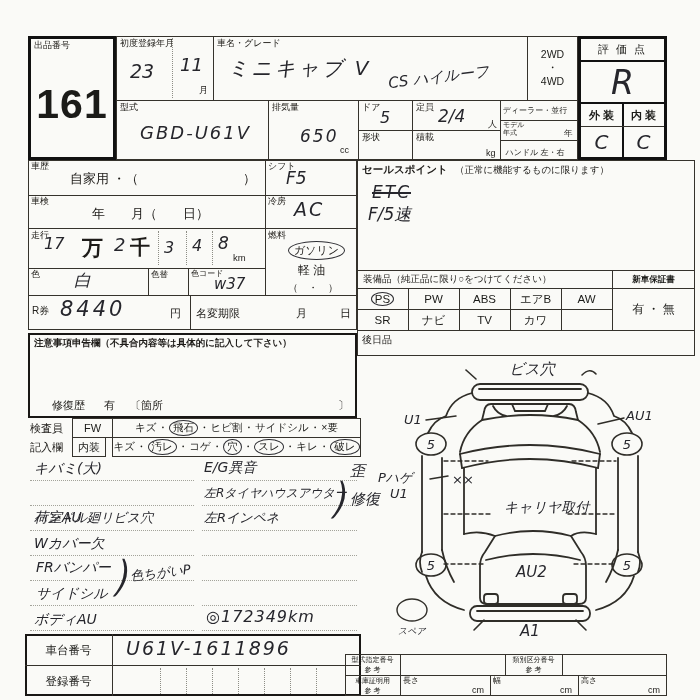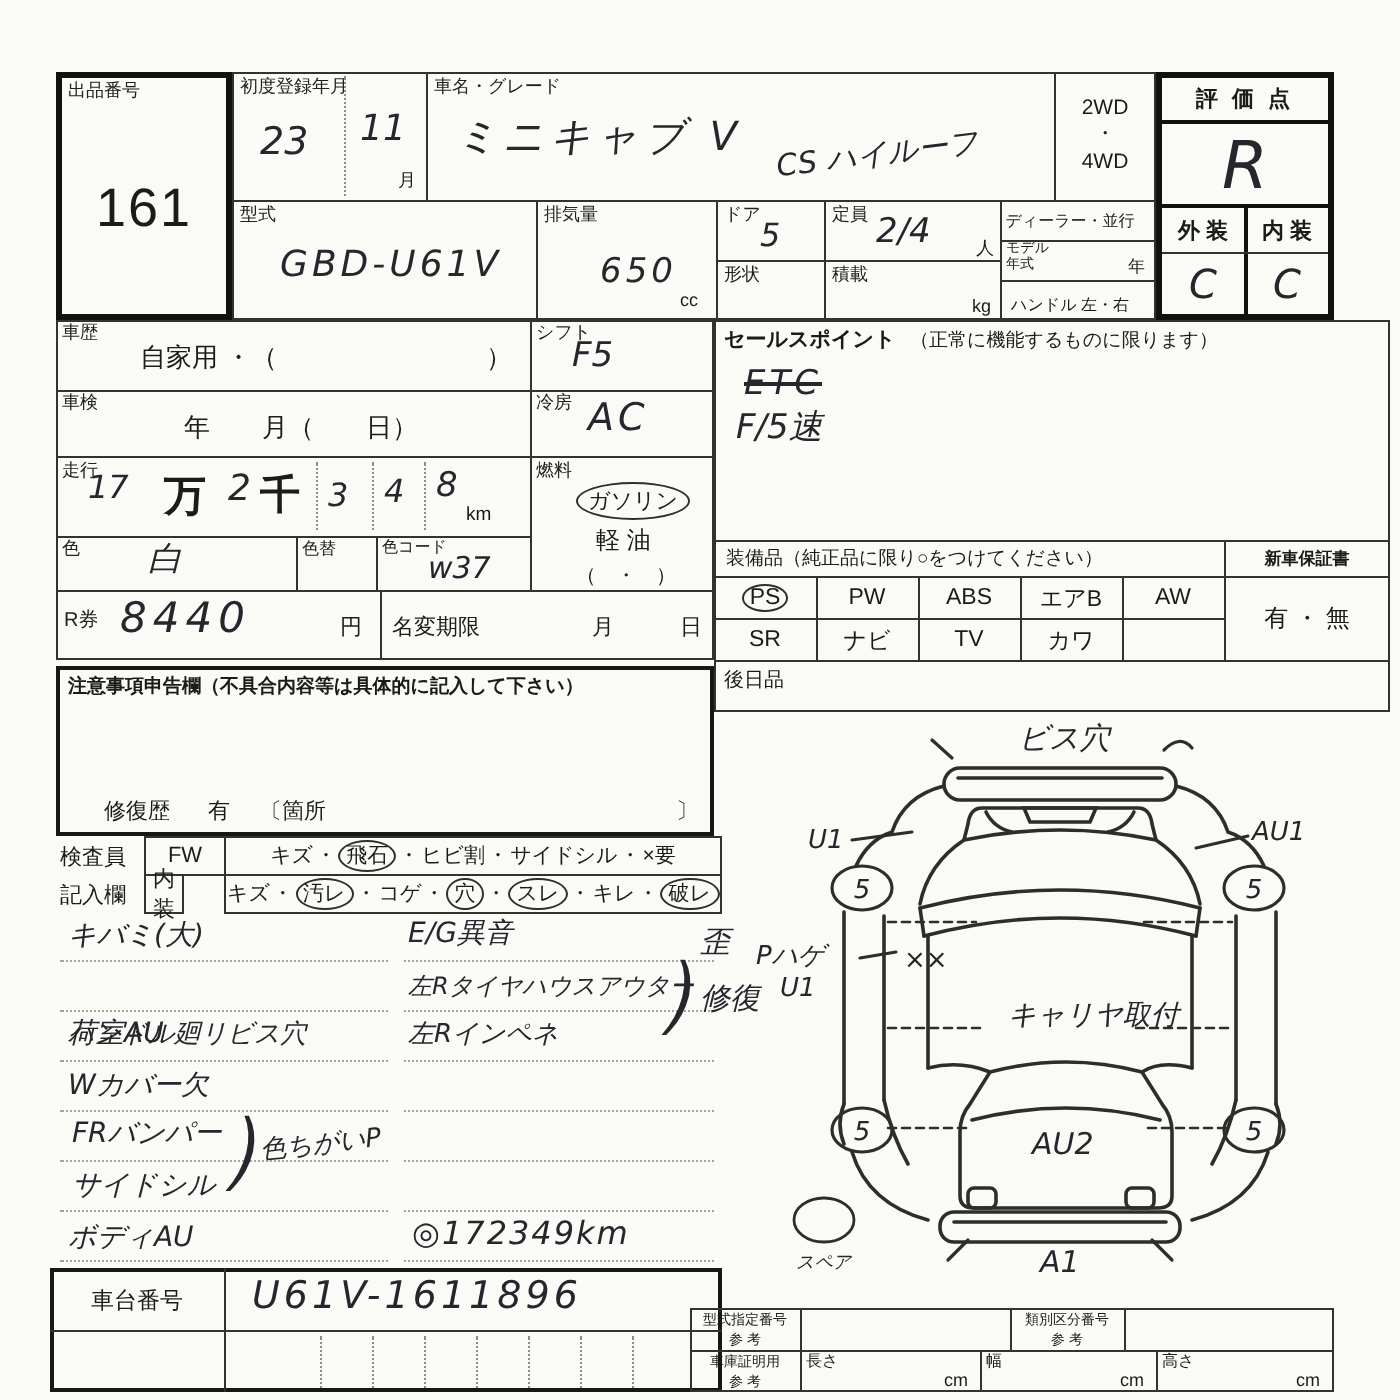--- a/index.html
+++ b/index.html
@@ -25,21 +25,21 @@
   .it{margin:0 1px}
   svg text.shw{font-family:"DejaVu Sans",sans-serif;font-style:italic;fill:#26262c}
 </style>
 </head>
 <body>
 
 <div id="sheet">
 
   <div class="box b3" style="left:28px;top:36px;width:88px;height:124px">
     <span class="lbl" style="left:3px;top:2px">出品番号</span>
-    <div class="abs ctr" style="left:0;top:30px;width:82px;height:70px;font-size:27px;font-weight:normal;letter-spacing:1px">161</div>
+    <div class="abs ctr" style="left:0;top:30px;width:82px;height:70px;font-size:41px;font-weight:bold;letter-spacing:1px">161</div>
   </div>
 
   <div class="box" style="left:116px;top:36px;width:462px;height:124px"></div>
   <div class="vl" style="left:213px;top:36px;height:64px"></div>
   <div class="dv" style="left:172px;top:38px;height:60px"></div>
   <div class="vl" style="left:527px;top:36px;height:64px"></div>
   <div class="hl" style="left:116px;top:100px;width:462px"></div>
   <div class="vl" style="left:268px;top:100px;height:60px"></div>
   <div class="vl" style="left:358px;top:100px;height:60px"></div>
   <div class="vl" style="left:412px;top:100px;height:60px"></div>
@@ -78,21 +78,21 @@
   <span class="lbl" style="left:416px;top:133px">積載</span>
   <span class="pr" style="left:486px;top:148px;font-size:9px">kg</span>
 
   <div class="abs ctr" style="left:500px;top:100px;width:70px;height:20px;font-size:8px">ディーラー・並行</div>
   <span class="lbl" style="left:503px;top:121px;font-size:7px">モデル</span>
   <span class="lbl" style="left:503px;top:129px;font-size:7px">年式</span>
   <span class="pr" style="left:564px;top:128px;font-size:8.5px">年</span>
   <div class="abs ctr" style="left:496px;top:140px;width:78px;height:24px;font-size:8px">ハンドル 左・右</div>
 
   <div class="box b3" style="left:578px;top:36px;width:89px;height:124px">
-    <div class="abs ctr" style="left:0;top:0;width:83px;height:21px;font-size:11px;font-weight:bold;letter-spacing:2px">評 価 点</div>
+    <div class="abs ctr" style="left:0;top:0;width:83px;height:21px;font-size:11px;font-weight:normal;letter-spacing:2px">評 価 点</div>
     <div class="hl" style="left:0;top:21px;width:83px;height:2px;background:#111"></div>
     <div class="abs ctr hw" style="position:absolute;left:0;top:24px;width:83px;height:38px;font-size:33px;display:flex">R</div>
     <div class="hl" style="left:0;top:63px;width:83px;height:2px;background:#111"></div>
     <div class="abs ctr" style="left:0;top:65px;width:41px;height:22px;font-size:11px;font-weight:bold">外 装</div>
     <div class="abs ctr" style="left:42px;top:65px;width:41px;height:22px;font-size:11px;font-weight:bold">内 装</div>
     <div class="vl" style="left:41px;top:63px;height:55px;width:2px;background:#111"></div>
     <div class="hl" style="left:0;top:87px;width:83px"></div>
     <div class="abs ctr hw" style="position:absolute;left:0;top:90px;width:41px;height:26px;font-size:20px;display:flex">C</div>
     <div class="abs ctr hw" style="position:absolute;left:42px;top:90px;width:41px;height:26px;font-size:20px;display:flex">C</div>
   </div>
@@ -198,21 +198,21 @@
         <span>・</span>
         <span class="it circ">飛石</span>
         <span>・</span>
         <span class="it">ヒビ割</span>
         <span>・</span>
         <span class="it">サイドシル</span>
         <span>・</span>
         <span class="it">×要</span>
     </div>
   </div>
-  <div class="box ctr" style="left:72px;top:437px;width:20px;height:20px;font-size:11px">内装</div>
+  <div class="box ctr" style="left:72px;top:437px;width:34px;height:20px;font-size:11px">内装</div>
   <div class="box" style="left:112px;top:437px;width:249px;height:20px">
     <div class="ctr" style="width:100%;height:100%;font-size:10.5px;white-space:nowrap">
       <span class="it">キズ</span>
         <span>・</span>
         <span class="it circ">汚レ</span>
         <span>・</span>
         <span class="it">コゲ</span>
         <span>・</span>
         <span class="it circ">穴</span>
         <span>・</span>
@@ -344,20 +344,21 @@
     <text class="shw" x="71" y="212" font-size="13" text-anchor="middle">5</text>
     <text class="shw" x="267" y="212" font-size="13" text-anchor="middle">5</text>
   </svg>
 
 
   <div class="box b2" style="left:25px;top:634px;width:336px;height:62px"></div>
   <div class="hl" style="left:25px;top:665px;width:336px"></div>
   <div class="vl" style="left:112px;top:634px;height:62px"></div>
   <div class="abs ctr" style="left:25px;top:636px;width:87px;height:28px;font-size:11.5px">車台番号</div>
   <span class="hw" style="left:126px;top:639px;font-size:19px;letter-spacing:2px">U61V-1611896</span>
+  <div class="abs ctr" style="left:25px;top:667px;width:87px;height:28px;font-size:11.5px">登録番号</div>
   <div class="dv" style="left:160px;top:668px;height:26px"></div>
   <div class="dv" style="left:186px;top:668px;height:26px"></div>
   <div class="dv" style="left:212px;top:668px;height:26px"></div>
   <div class="dv" style="left:238px;top:668px;height:26px"></div>
   <div class="dv" style="left:264px;top:668px;height:26px"></div>
   <div class="dv" style="left:290px;top:668px;height:26px"></div>
   <div class="dv" style="left:316px;top:668px;height:26px"></div>
 
   <div class="box" style="left:345px;top:654px;width:322px;height:42px"></div>
   <div class="hl" style="left:345px;top:675px;width:322px"></div>

